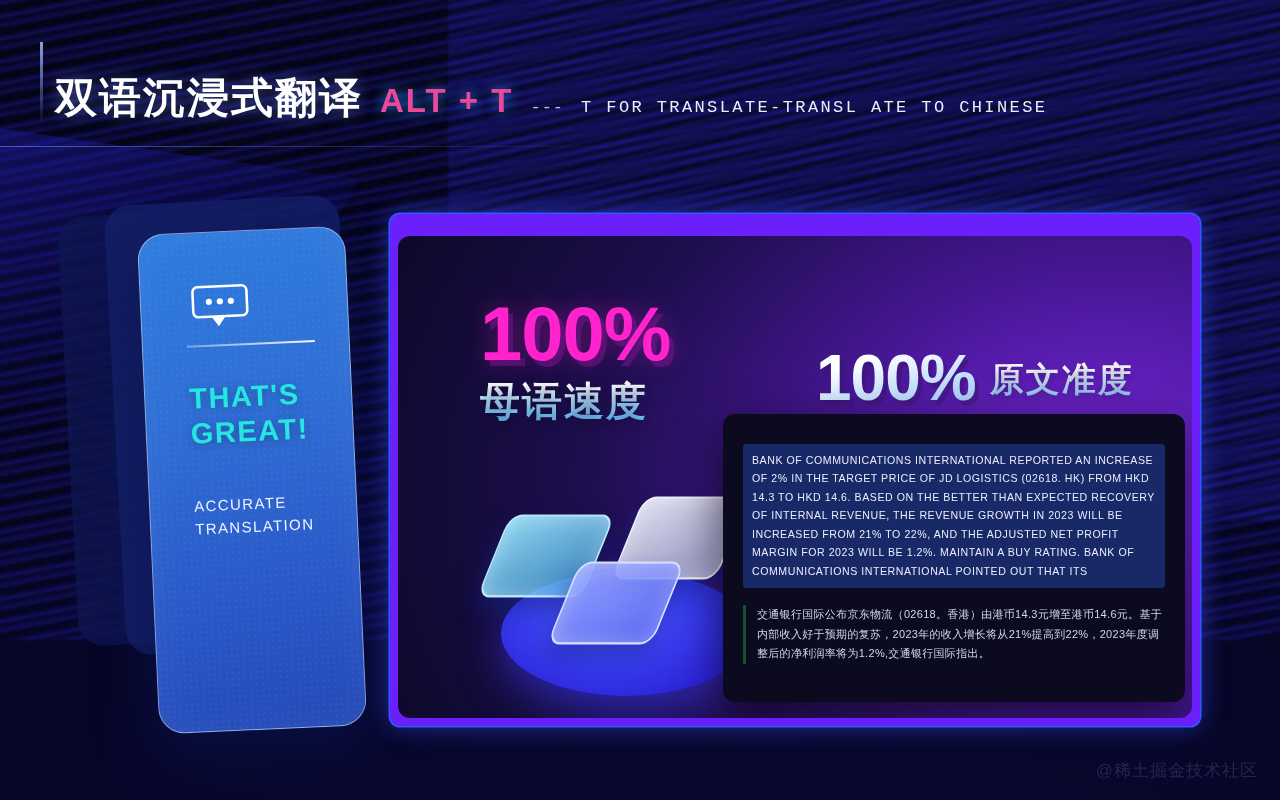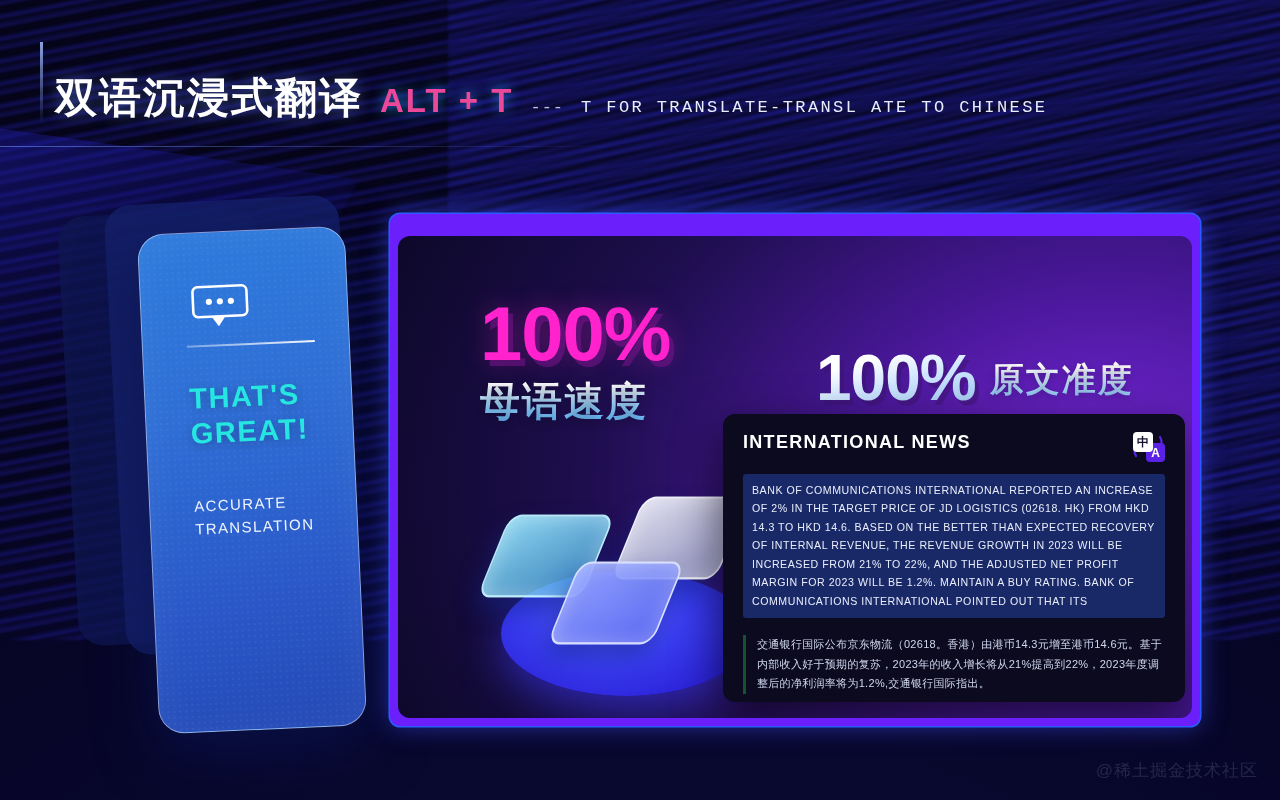--- a/index.html
+++ b/index.html
@@ -246,31 +246,20 @@
     </div>
 
     <div id="iso">
       <div class="disc"></div>
       <div class="tile" id="tileA"></div>
       <div class="tile" id="tileB"></div>
       <div class="tile" id="tileC"></div>
     </div>
 
     <div id="news">
-      <div id="newsHead">
-        <div id="newsTitle">INTERNATIONAL NEWS</div>
-        <div id="transIcon">
-          <svg class="arc" viewBox="0 0 34 30">
-            <path d="M29 5 a11 11 0 0 1 1 9" fill="none" stroke="#5b22e6" stroke-width="2.2" stroke-linecap="round"></path>
-            <path d="M5 24 a11 11 0 0 1 -1 -9" fill="none" stroke="#5b22e6" stroke-width="2.2" stroke-linecap="round"></path>
-          </svg>
-          <div class="sqA">A</div>
-          <div class="sqZ">中</div>
-        </div>
-      </div>
 
       <div id="enBlock">
         <div id="enText">BANK OF COMMUNICATIONS INTERNATIONAL REPORTED AN INCREASE OF 2% IN THE TARGET PRICE OF JD LOGISTICS (02618. HK) FROM HKD 14.3 TO HKD 14.6. BASED ON THE BETTER THAN EXPECTED RECOVERY OF INTERNAL REVENUE, THE REVENUE GROWTH IN 2023 WILL BE INCREASED FROM 21% TO 22%, AND THE ADJUSTED NET PROFIT MARGIN FOR 2023 WILL BE 1.2%. MAINTAIN A BUY RATING. BANK OF COMMUNICATIONS INTERNATIONAL POINTED OUT THAT ITS</div>
       </div>
 
       <div id="zhBlock">
         <div id="zhText">交通银行国际公布京东物流（02618。香港）由港币14.3元增至港币14.6元。基于内部收入好于预期的复苏，2023年的收入增长将从21%提高到22%，2023年度调整后的净利润率将为1.2%,交通银行国际指出。</div>
       </div>
     </div>
 

